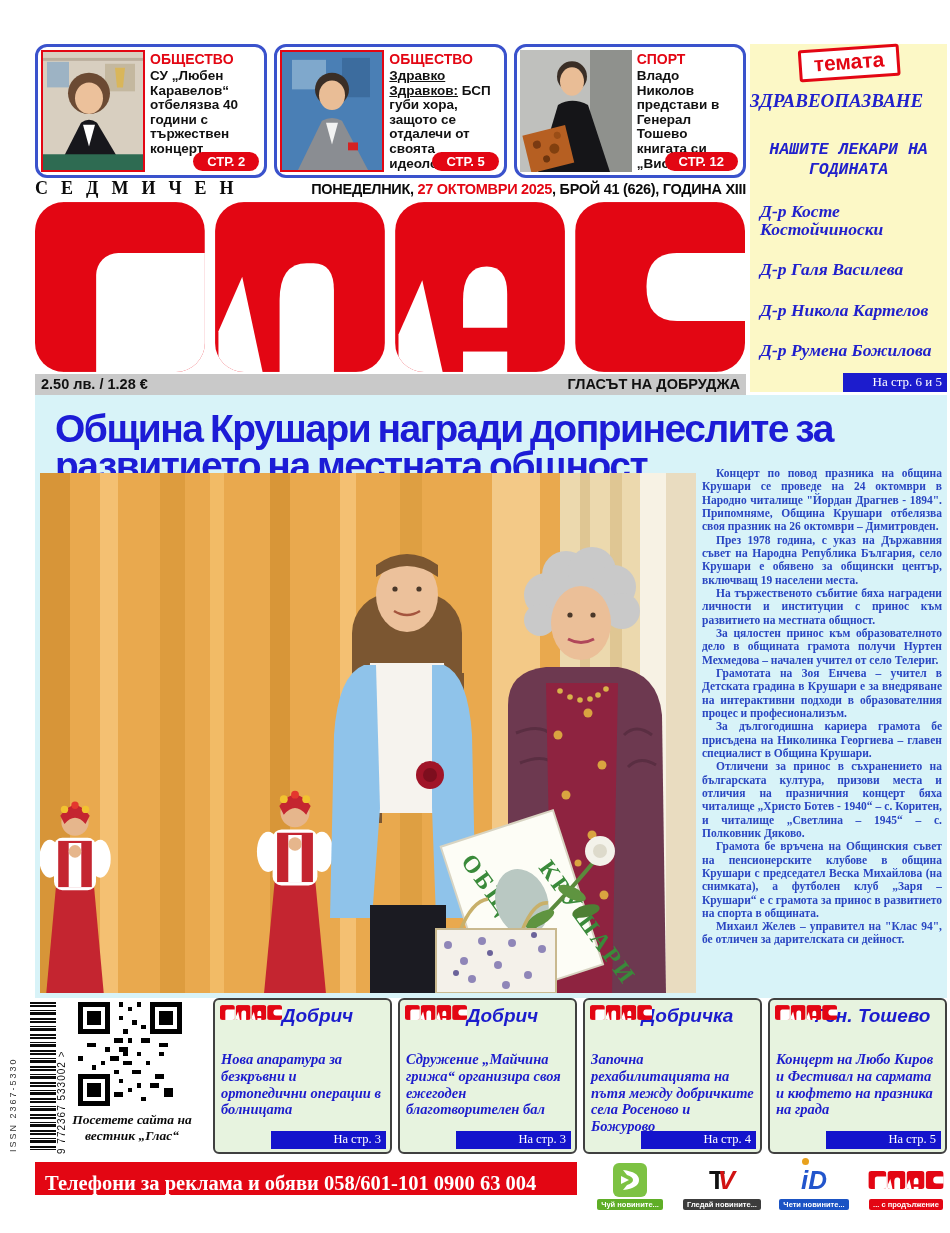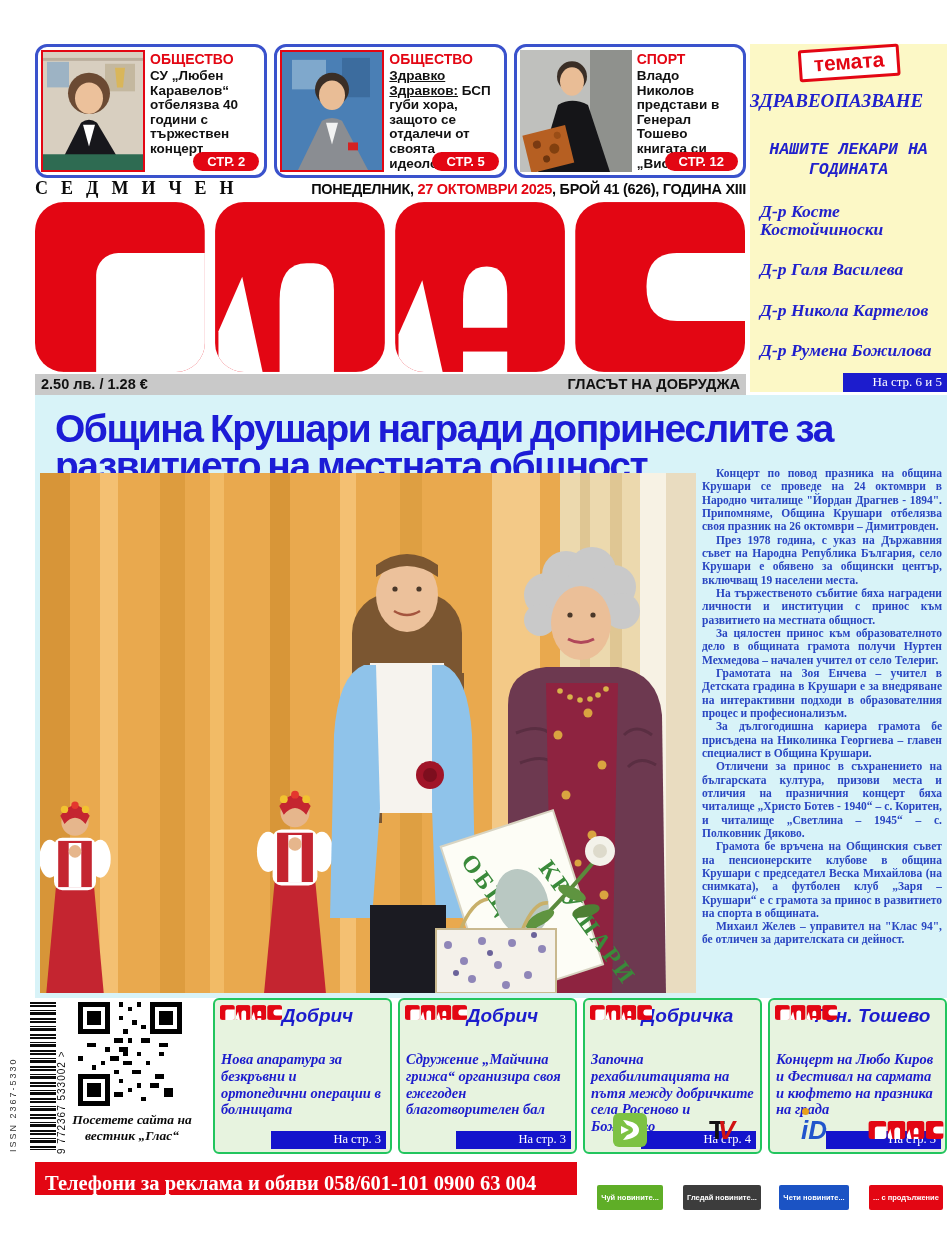--- a/index.html
+++ b/index.html
@@ -67,38 +67,38 @@
            background:repeating-linear-gradient(to bottom,#0a0a0a 0 2px,#fff 2px 3px,#0a0a0a 3px 5px,
            #fff 5px 8px,#0a0a0a 8px 9px,#fff 9px 10px,#0a0a0a 10px 13px,#fff 13px 16px);}
   .bc-num{position:absolute;left:44px;top:0px;height:156px;writing-mode:vertical-rl;
           transform:rotate(180deg);font-size:10px;color:#111;letter-spacing:1px;}
   .qr{position:absolute;left:62px;top:0;width:112px;height:112px;}
   .qr-caption{position:absolute;left:40px;top:114px;width:160px;text-align:center;
               font-family:"Liberation Serif",serif;font-style:italic;font-weight:bold;
               font-size:13.5px;color:#0b0b0b;line-height:1.15;}
 
   .mini-row{position:absolute;left:213px;top:998px;width:734px;height:156px;display:flex;gap:6px;}
-  .mini{flex:1;position:relative;background:#e7f3df;border:2px solid #22c55e;border-radius:6px;
+  .mini{flex:1;position:relative;background:#e7f3df;border:2px solid #404040;border-radius:6px;
         padding:4px 6px;overflow:hidden;}
   .mini-logo{position:absolute;left:5px;top:5px;}
   .mini-city{text-align:center;padding-left:30px;color:#1c1ccd;font-style:italic;font-weight:bold;
              font-size:19px;margin-top:1px;}
   .mini-title{margin-top:24px;color:#1c1ccd;font-family:"Liberation Serif",serif;font-style:italic;
               font-weight:bold;font-size:14.5px;line-height:1.16;}
   .mini-page{position:absolute;right:4px;bottom:3px;width:60%;background:#1414cc;color:#fff;
              text-align:right;font-family:"Liberation Serif",serif;font-size:12.5px;padding:1px 5px 2px;}
 
   
   .contact-bar{position:absolute;left:35px;top:1162px;width:542px;height:33px;background:#e30613;
                color:#fff;font-family:"Liberation Serif",serif;font-weight:bold;font-size:20.5px;
                line-height:43px;padding-left:10px;box-sizing:border-box;white-space:nowrap;}
   .partners{position:absolute;left:588px;top:1158px;width:360px;height:52px;display:flex;gap:8px;align-items:flex-end;}
   .partner{flex:1;display:flex;flex-direction:column;align-items:center;gap:1px;}
   .p-logo{height:36px;display:flex;align-items:center;justify-content:center;}
-  .p-cap{font-size:7.5px;font-weight:bold;color:#fff;padding:8px 4px;border-radius:2px;white-space:nowrap;margin-top:36px;}
+  .p-cap{font-size:7.5px;font-weight:bold;color:#fff;padding:1px 4px;border-radius:2px;white-space:nowrap;}
   .cap-green{background:#5fae27;} .cap-dark{background:#3c3c3c;} .cap-blue{background:#1b53c4;} .cap-red{background:#e30613;}
   .tv-logo{font-weight:bold;font-size:26px;line-height:1;}
   .tv-logo .t{color:#111;} .tv-logo .v{color:#d11212;font-style:italic;margin-left:-7px;}
   .id-logo{position:relative;font-weight:bold;font-style:italic;font-size:26px;color:#2255cc;line-height:1;}
   .id-logo .dot{position:absolute;left:1px;top:-4px;width:7px;height:7px;border-radius:50%;background:#e8a11c;}
   .hidden-defs{position:absolute;width:0;height:0;overflow:hidden;}
 </style>
 </head>
 <body>
 

